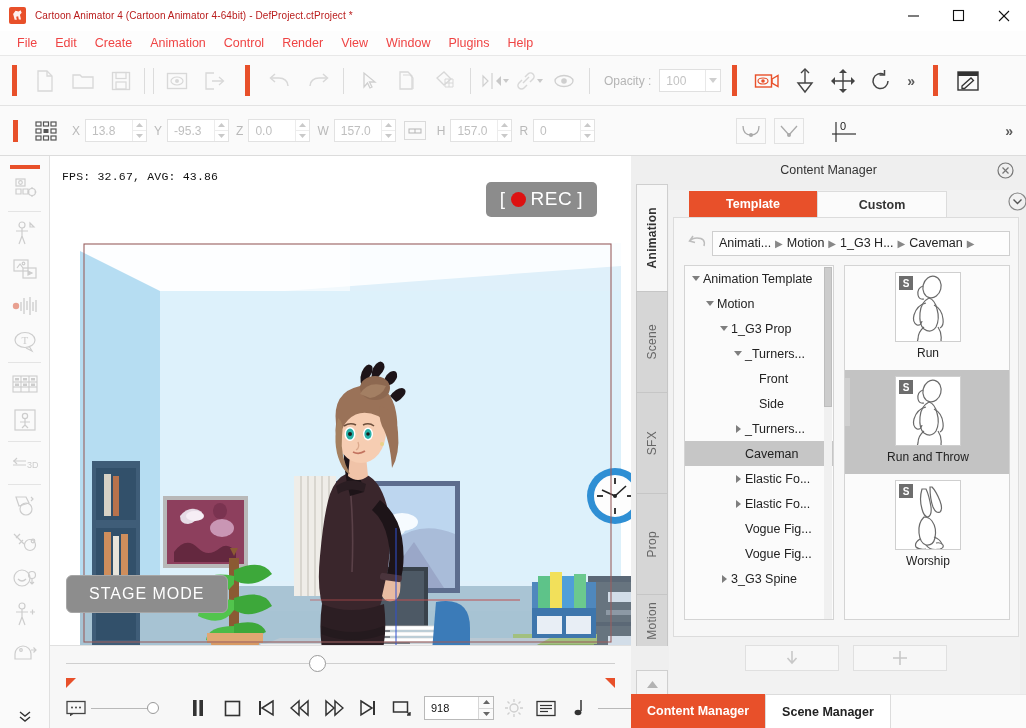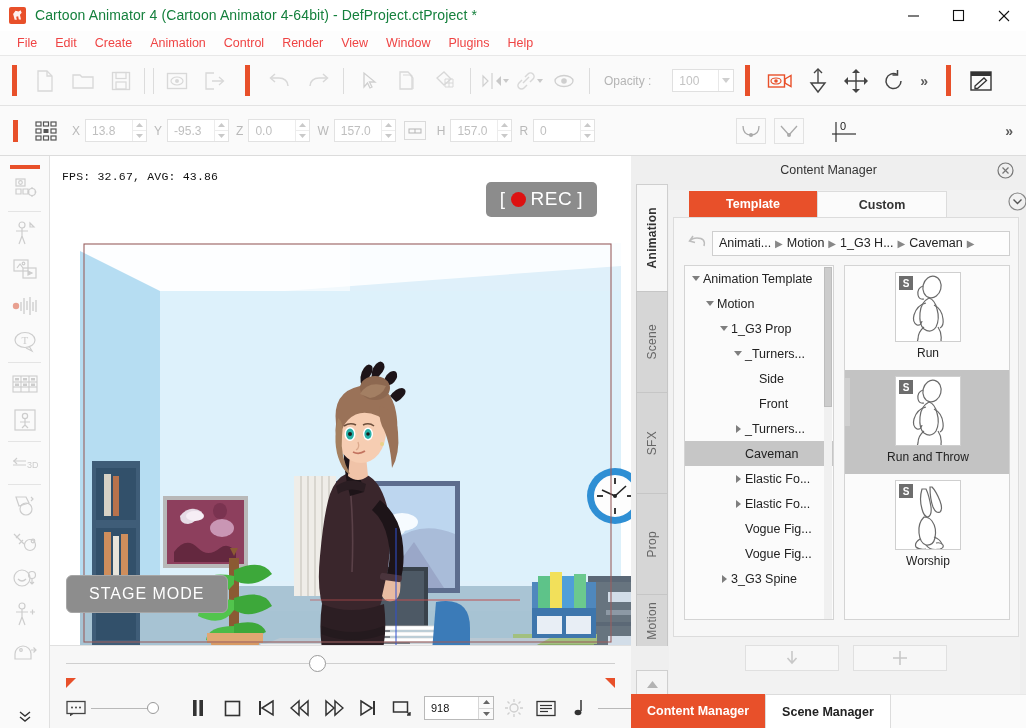--- a/index.html
+++ b/index.html
@@ -27,21 +27,21 @@
   .app-icon:after{
     content:""; position:absolute; left:3px; top:3px; width:11px; height:11px;
     background:
       radial-gradient(circle at 3px 3px, #fff 1.5px, transparent 1.6px),
       linear-gradient(#fff,#fff);
     -webkit-mask: radial-gradient(circle at 70% 25%, #000 28%, transparent 29%),
                   linear-gradient(#000,#000);
     opacity:.92;
     clip-path: polygon(10% 40%,32% 12%,60% 18%,78% 6%,88% 30%,72% 48%,82% 92%,62% 92%,56% 62%,38% 66%,44% 94%,24% 94%,16% 62%);
   }
-  .title-text { font-size:14px; color:#15803d; letter-spacing:.1px; white-space:nowrap; }
+  .title-text { font-size:10px; color:#b91c1c; letter-spacing:.1px; white-space:nowrap; }
   .winbtns { position:absolute; right:0; top:0; height:31px; display:flex; }
   .winbtn {
     width:45px; height:31px; display:flex; align-items:center; justify-content:center;
     background:#fff;
   }
   .winbtn svg { display:block; }
 
   
   .menubar {
     position:absolute; left:0; top:31px; width:1026px; height:25px;
@@ -61,21 +61,21 @@
   .redbar { width:5px; height:31px; background:#e8502a; flex:none; margin:0 9px 0 12px; }
   .redbar.r2 { margin:0 11px; }
   .tb-btn {
     width:38px; height:34px; display:flex; align-items:center; justify-content:center;
     flex:none;
   }
   .tb-btn.sm { width:30px; }
   .sep { width:1px; height:26px; background:#dcdcdc; margin:0 6px; flex:none; }
   .sep.dbl { margin:0 4px; }
   .caret-sm { width:0;height:0;border-left:3.5px solid transparent;border-right:3.5px solid transparent;border-top:4px solid #c9c9c9; margin-left:-4px; margin-right:2px; }
-  .opacity-label { color:#b4b4b4; font-size:12px; margin:0 21px 0 8px; }
+  .opacity-label { color:#b4b4b4; font-size:12px; margin:0 8px 0 8px; }
   .opacity-box {
     width:62px; height:23px; border:1px solid #e0e0e0; background:#fff;
     display:flex; align-items:center; color:#c3c3c3; font-size:12px; padding-left:6px;
     position:relative;
   }
   .opacity-box .dd {
     position:absolute; right:0; top:0; width:15px; height:21px;
     border-left:1px solid #e8e8e8; display:flex; align-items:center; justify-content:center;
   }
   .chev-more { color:#5a5a5a; font-size:14px; font-weight:bold; padding:0 7px; }
@@ -1102,24 +1102,24 @@
               </span>
             <span>1_G3 Prop</span>
           </div>
           <div class="tnode" style="padding-left:46px">
             <span class="tw">
                 <i class="tri-d"></i>
               </span>
             <span>_Turners...</span>
           </div>
           <div class="tnode" style="padding-left:74px">
+            <span>Front</span>
+          </div>
+          <div class="tnode" style="padding-left:74px">
             <span>Side</span>
-          </div>
-          <div class="tnode" style="padding-left:74px">
-            <span>Front</span>
           </div>
           <div class="tnode" style="padding-left:46px">
             <span class="tw">
                 <i class="tri-rr"></i>
               </span>
             <span>_Turners...</span>
           </div>
           <div class="tnode sel" style="padding-left:60px">
             <span>Caveman</span>
           </div>

